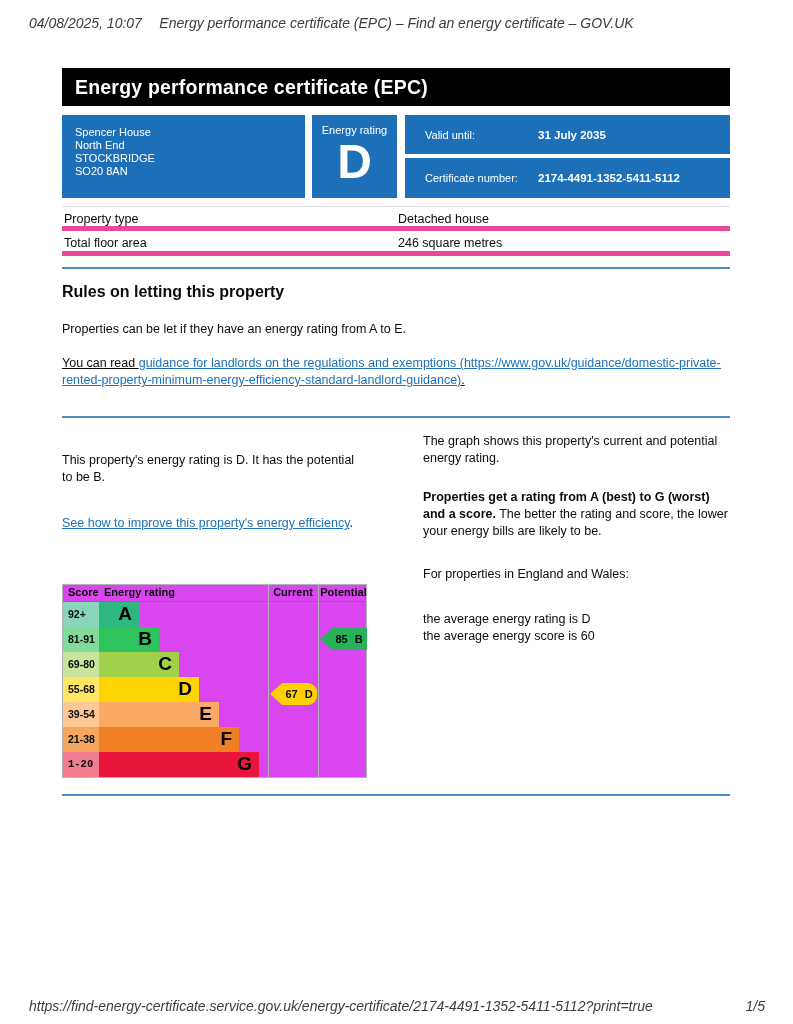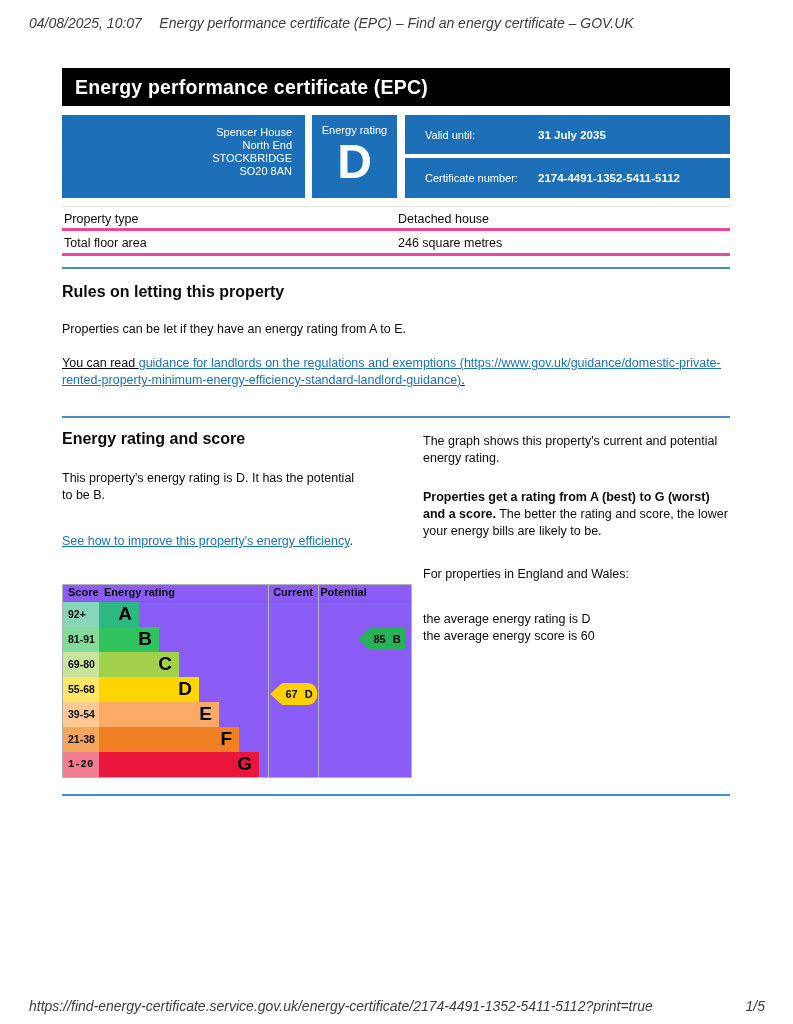--- a/index.html
+++ b/index.html
@@ -14,33 +14,33 @@
   .pf-url { left:29px; top:998px; }
   .pf-page { right:28px; top:998px; }
 
   
   .banner { position:absolute; left:62px; top:68px; width:668px; height:38px; background:#000;
             display:flex; align-items:center; padding-left:13px; }
   .banner h1 { color:#fff; font-size:19.5px; font-weight:bold; letter-spacing:0.2px; }
 
   
   .summary { position:absolute; left:62px; top:115px; width:668px; height:83px; }
-  .bluebox { position:absolute; background:#1d70b8; color:#fff;text-align:right; }
+  .bluebox { position:absolute; background:#1d70b8; color:#fff; }
   .addr-box { left:0; top:0; width:243px; height:83px; padding:11px 13px; font-size:11px; line-height:13px; }
   .rating-box { left:250px; top:0; width:85px; height:83px; text-align:center; }
   .rating-label { font-size:11px; margin-top:9px; }
   .rating-letter { font-size:48px; font-weight:bold; line-height:52px; margin-top:0px; }
   .valid-box { left:343px; top:0; width:325px; height:39px; }
   .cert-box  { left:343px; top:43px; width:325px; height:40px; }
   .kv { position:relative; height:100%; display:flex; align-items:center; padding-left:20px; font-size:11px; }
   .kv .val { position:absolute; left:133px; font-weight:bold; font-size:11.5px; }
 
   
   .prop-table { position:absolute; left:62px; top:206px; width:668px; }
-  .prop-row { position:relative; height:25px; border-bottom:3px solid #ec4899; font-size:12.5px; line-height:24px; }
+  .prop-row { position:relative; height:25px; border-bottom:5px solid #ec4899; font-size:12.5px; line-height:24px; }
   .prop-row:first-child { border-top:1px solid #e3e4e5; }
   .prop-label { position:absolute; left:2px; }
   .prop-value { position:absolute; left:336px; }
 
   
   .rule { position:absolute; left:62px; width:668px; height:2px; background:#4a8bc9; border:0; }
   .rule-1 { top:267px; } .rule-2 { top:416px; } .rule-3 { top:794px; }
 
   h2 { font-size:16px; font-weight:bold; color:#0b0c0c; }
   p  { font-size:12.5px; line-height:17px; }
@@ -53,21 +53,21 @@
   .col-left  { position:absolute; left:62px; top:430px; width:300px; }
   .col-left p { width:298px; }
   .cl-p1 { margin-top:22px; }
   .cl-link { margin-top:29px; }
   .col-right { position:absolute; left:423px; top:433px; width:312px; }
   .cr-p2 { margin-top:22px; }
   .cr-p3 { margin-top:26px; }
   .cr-avg { margin-top:28px; }
 
   
-  .epc { position:absolute; left:62px; top:584px; width:350px; height:194px; border:1px solid #b1b4b6; background:#8b5cf6; }
+  .epc { position:absolute; left:62px; top:584px; width:305px; height:194px; border:1px solid #b1b4b6; background:#d946ef; }
   .epc-head span { position:absolute; top:1px; font-size:11px; font-weight:bold; }
   .h-score { left:5px; }
   .h-rating { left:41px; }
   .h-current { left:205px; width:50px; text-align:center; }
   .h-potential { left:255px; width:51px; text-align:center; }
   .epc-headline { position:absolute; top:16px; left:0; right:0; height:1px; background:#6f777b; }
   .epc-rows { position:absolute; top:17px; left:0; }
   .epc-row { display:flex; height:25px; }
   .epc-score { width:36px; font-weight:bold; font-size:10.5px; line-height:25px; padding-left:5px; }
   .epc-bar { font-weight:bold; font-size:19px; line-height:24px; text-align:right; padding-right:7px; color:#000; }
@@ -130,21 +130,20 @@
 
   <div class="rule rule-1"></div>
 
   <h2 class="rules-h">Rules on letting this property</h2>
   <p class="rules-p1">Properties can be let if they have an energy rating from A to E.</p>
   <p class="rules-p2"><span>You can read </span><a>guidance for landlords on the regulations and exemptions (https://www.gov.uk/guidance/domestic-private-rented-property-minimum-energy-efficiency-standard-landlord-guidance)</a><span>.</span></p>
 
   <div class="rule rule-2"></div>
 
   <div class="col-left">
-    <h2>Energy rating and score</h2>
     <p class="cl-p1">This property's energy rating is D. It has the potential to be B.</p>
     <p class="cl-link"><a>See how to improve this property's energy efficiency</a><span>.</span></p>
   </div>
 
   <div class="col-right">
     <p>The graph shows this property's current and potential energy rating.</p>
     <p class="cr-p2"><strong>Properties get a rating from A (best) to G (worst) and a score.</strong><span> The better the rating and score, the lower your energy bills are likely to be.</span></p>
     <p class="cr-p3">For properties in England and Wales:</p>
     <p class="cr-avg">the average energy rating is D</p>
     <p>the average energy score is 60</p>
@@ -184,21 +183,21 @@
           <div class="epc-bar" style="background: rgb(240, 128, 35); width: 140px;">F</div>
         </div>
         <div class="epc-row">
           <div class="epc-score" style="background: rgb(242, 125, 144); font-family: Liberation Mono, monospace;">1-20</div>
           <div class="epc-bar" style="background: rgb(233, 21, 59); width: 160px;">G</div>
         </div>
       </div>
     <div class="epc-sep sep-1"></div>
     <div class="epc-sep sep-2"></div>
     <div class="epc-arrow arrow-current" style="background: rgb(253, 208, 0); top: 98px; border-radius: 9px;"><span class="a-score">67</span><span class="a-letter">D</span></div>
-    <div class="epc-arrow arrow-potential" style="background: rgb(39, 178, 90); top: 43px; margin-left: 38px;"><span class="a-score">85</span><span class="a-letter">B</span></div>
+    <div class="epc-arrow arrow-potential" style="background: rgb(39, 178, 90); top: 43px;"><span class="a-score">85</span><span class="a-letter">B</span></div>
   </div>
 
   <div class="rule rule-3"></div>
 
   <span class="print-meta pf-url">https://find-energy-certificate.service.gov.uk/energy-certificate/2174-4491-1352-5411-5112?print=true</span>
   <span class="print-meta pf-page">1/5</span>
 
 </div>
 
 </body></html>

